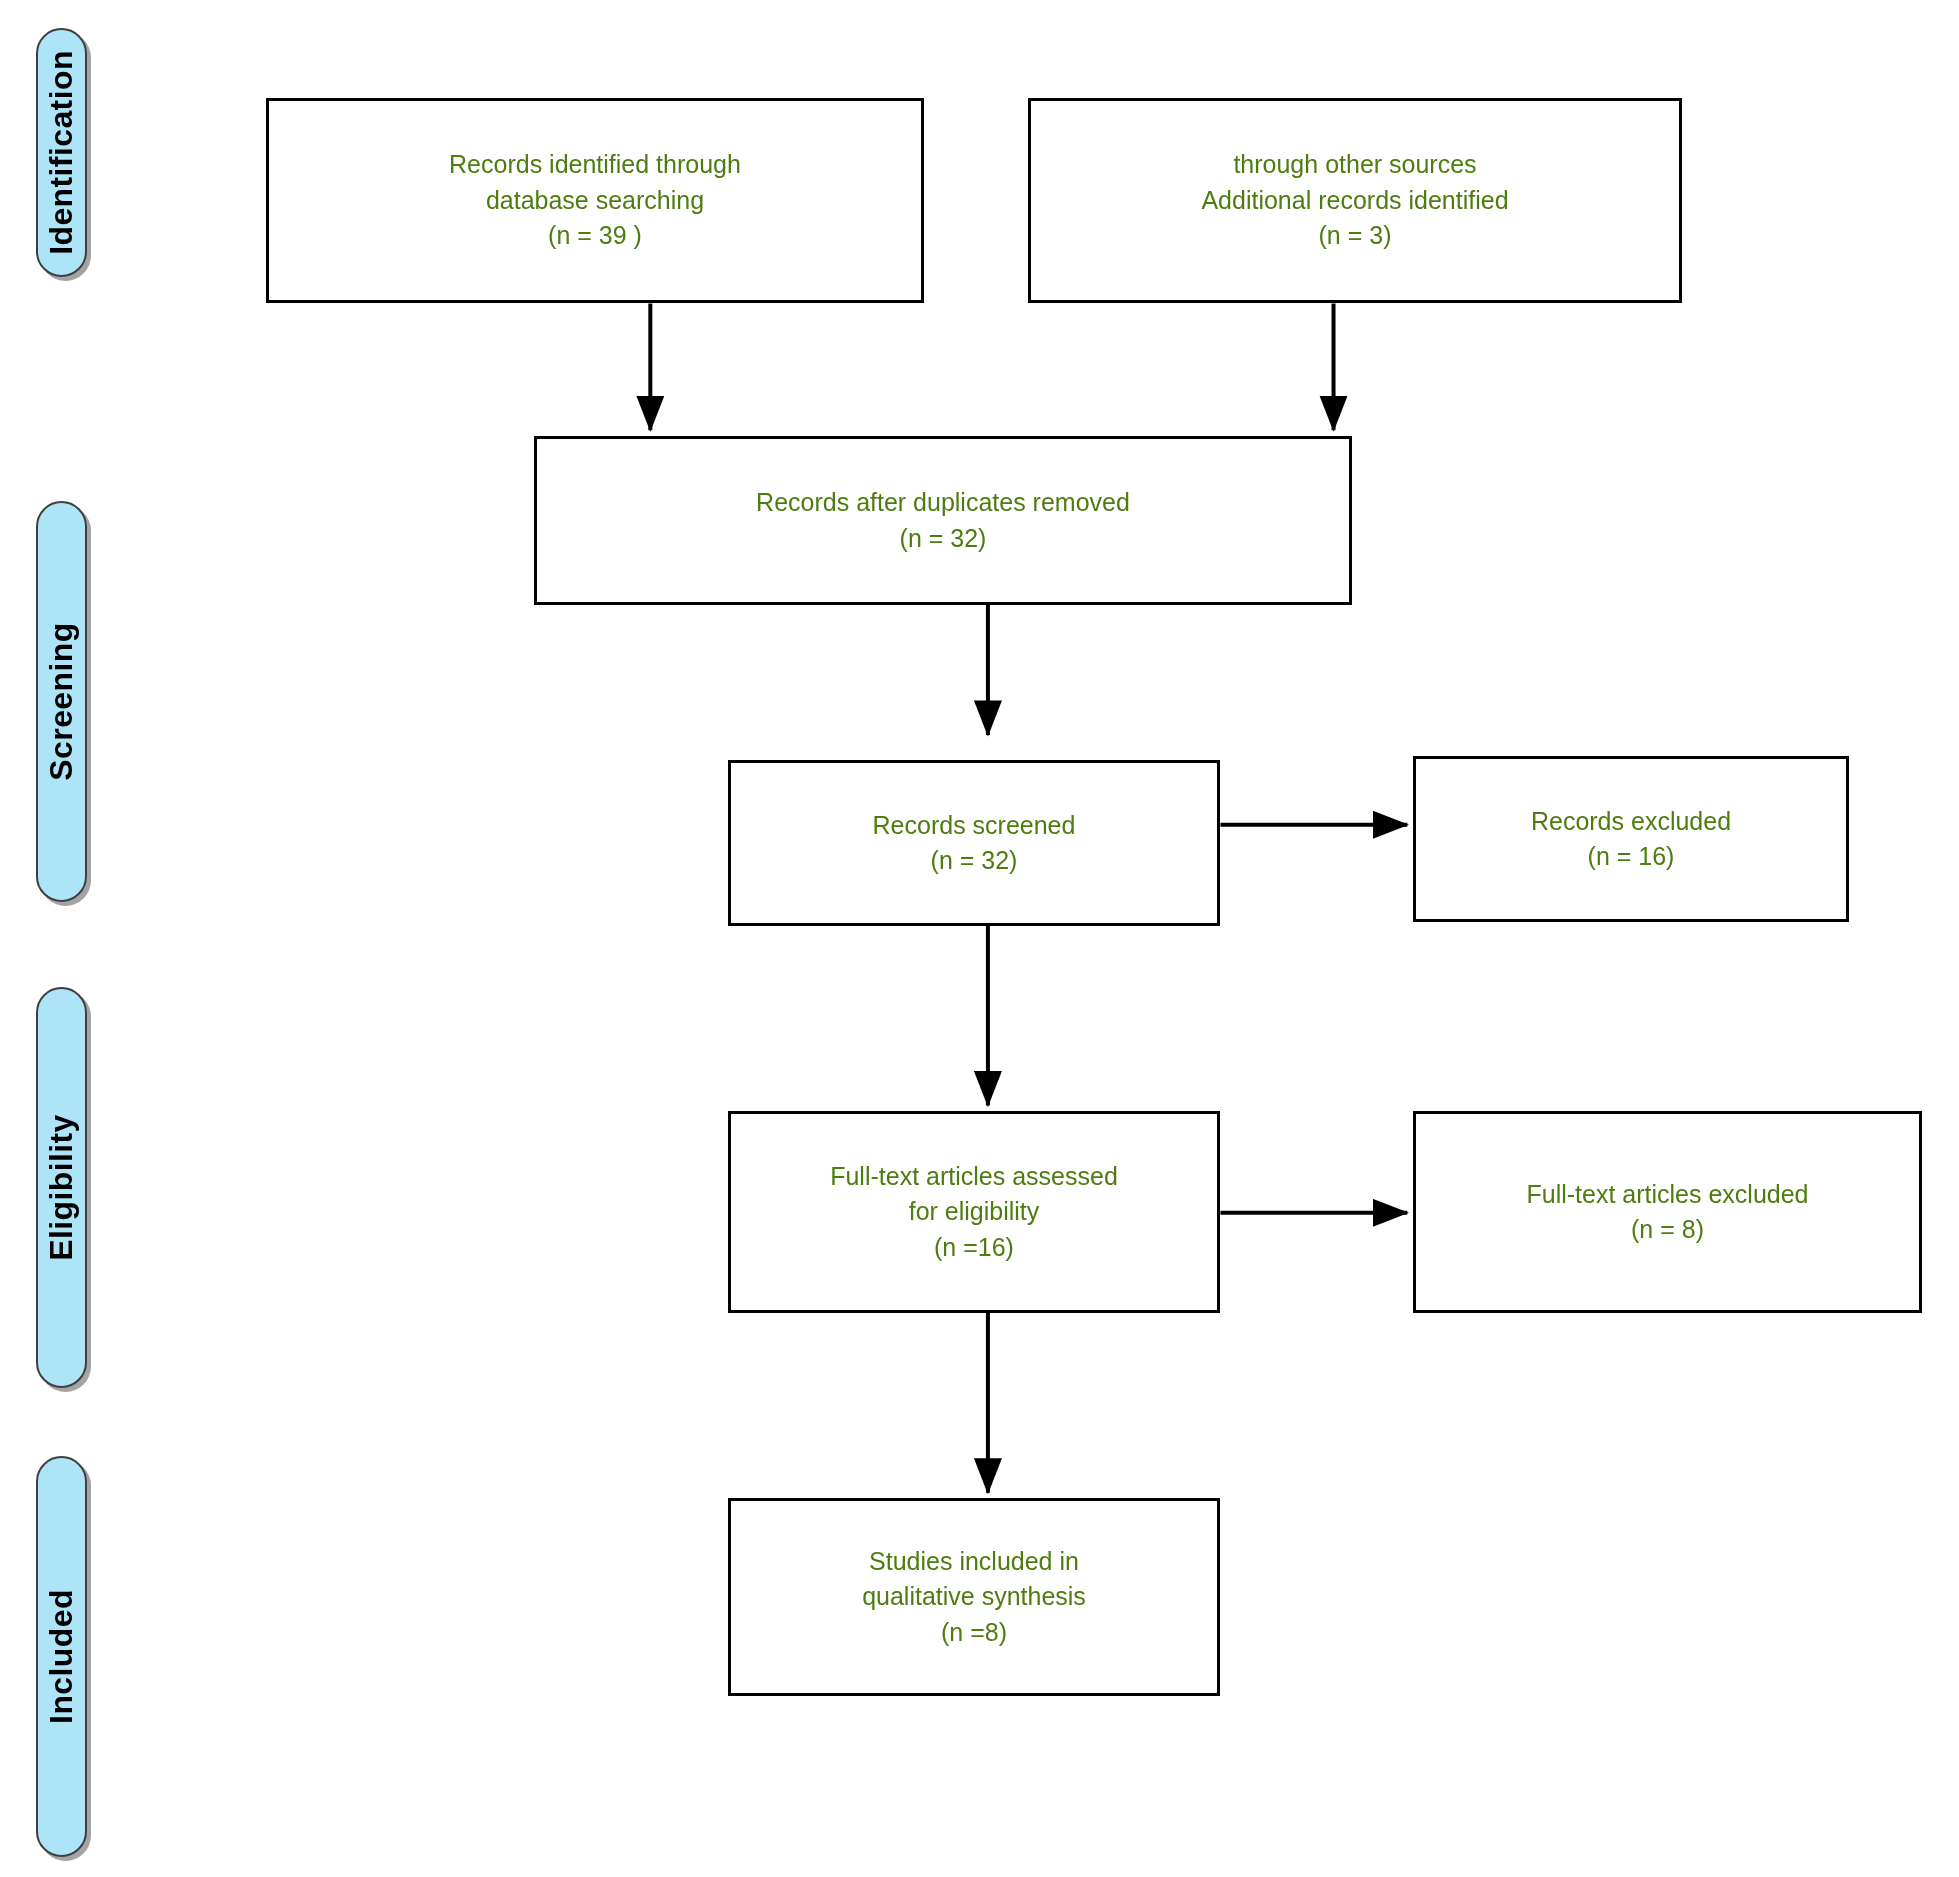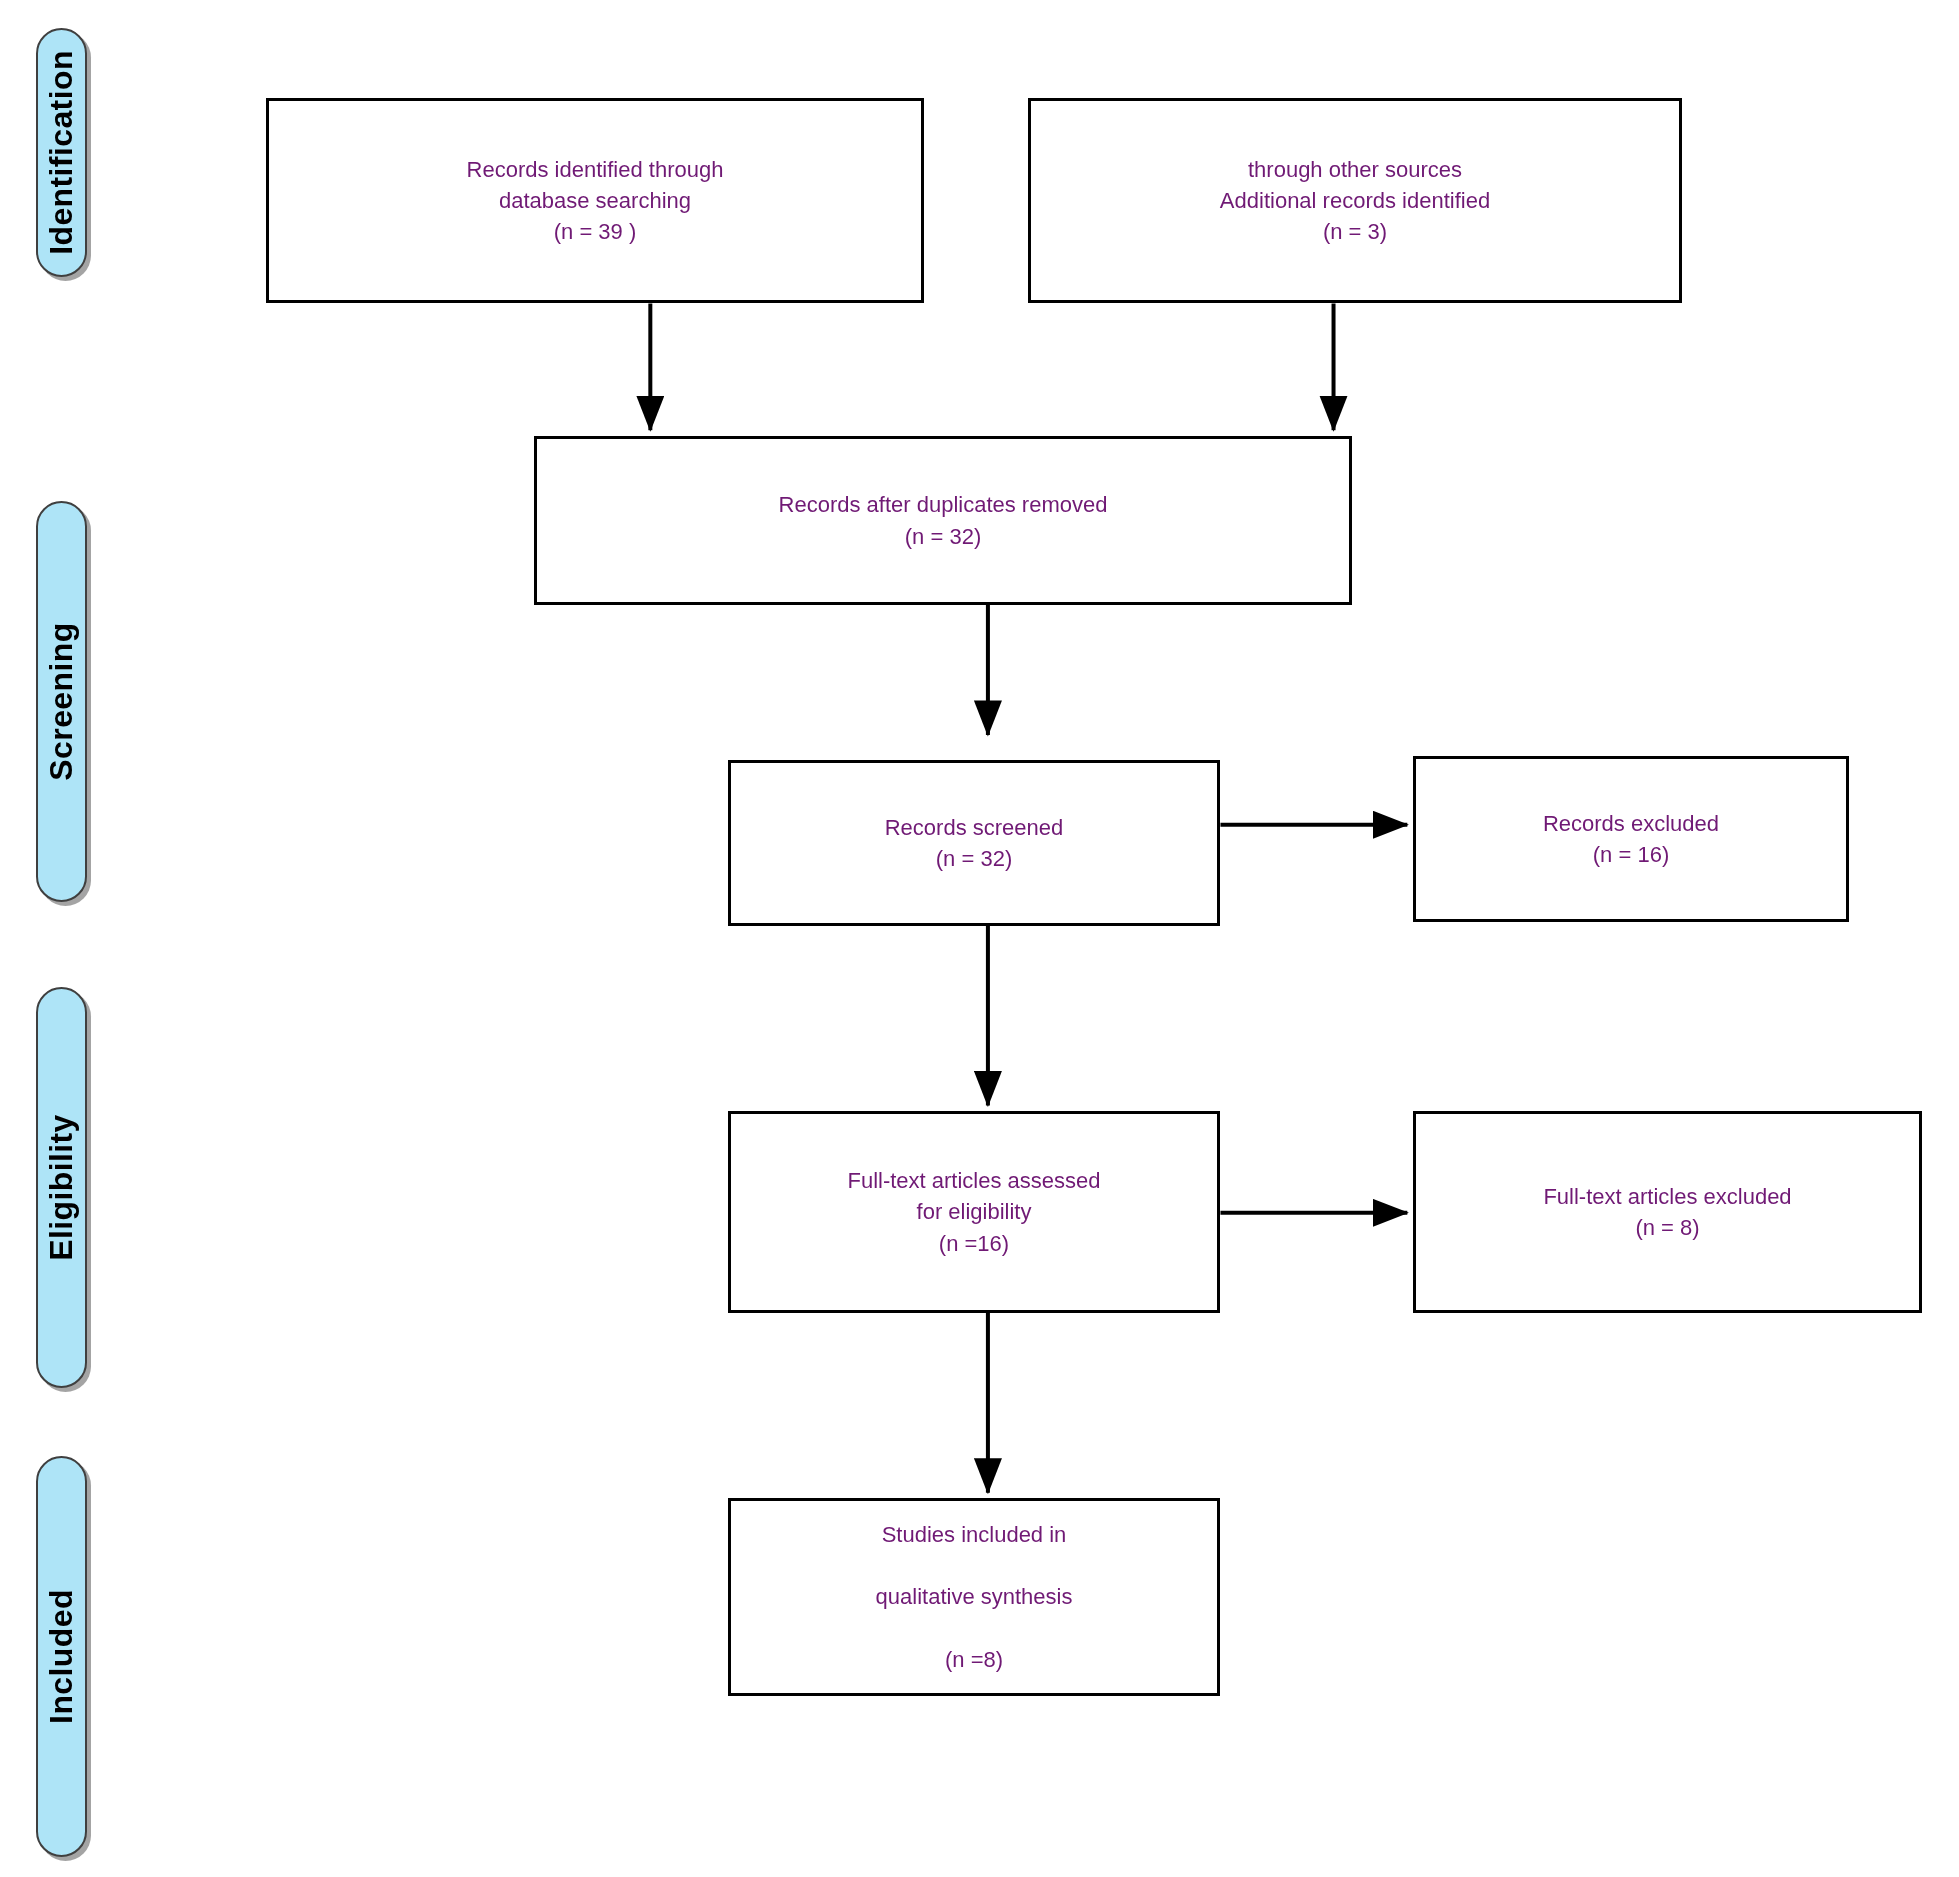--- a/index.html
+++ b/index.html
@@ -47,23 +47,23 @@
     border: 3.2px solid #000000;
     box-sizing: border-box;
     display: flex;
     flex-direction: column;
     align-items: center;
     justify-content: center;
     text-align: center;
     padding: 4.8px 11.2px;
   }
   .flow-box .box-line {
-    font-size: 22px;
+    font-size: 25px;
     line-height: 1.42;
-    color: #701a75;
+    color: #4d7c0f;
     white-space: nowrap;
     font-family: "Liberation Sans", sans-serif;
   }
 
   
   #connectors {
     position: absolute;
     left: 0;
     top: 0;
     width: 1959px;
@@ -145,20 +145,20 @@
     <span class="box-line">Full-text articles assessed</span>
     <span class="box-line">for eligibility</span>
     <span class="box-line">(n =16)</span>
   </div>
 
   <div class="flow-box" style="left:1413px; top:1111px; width:509px; height:202px;">
     <span class="box-line">Full-text articles excluded</span>
     <span class="box-line">(n = 8)</span>
   </div>
 
-  <div class="flow-box" style="left:728px; top:1498px; width:492px; height:198px;gap:31px;">
+  <div class="flow-box" style="left:728px; top:1498px; width:492px; height:198px;">
     <span class="box-line">Studies included in</span>
     <span class="box-line">qualitative synthesis</span>
     <span class="box-line">(n =8)</span>
   </div>
 
 </div>
 
 
 </body></html>

